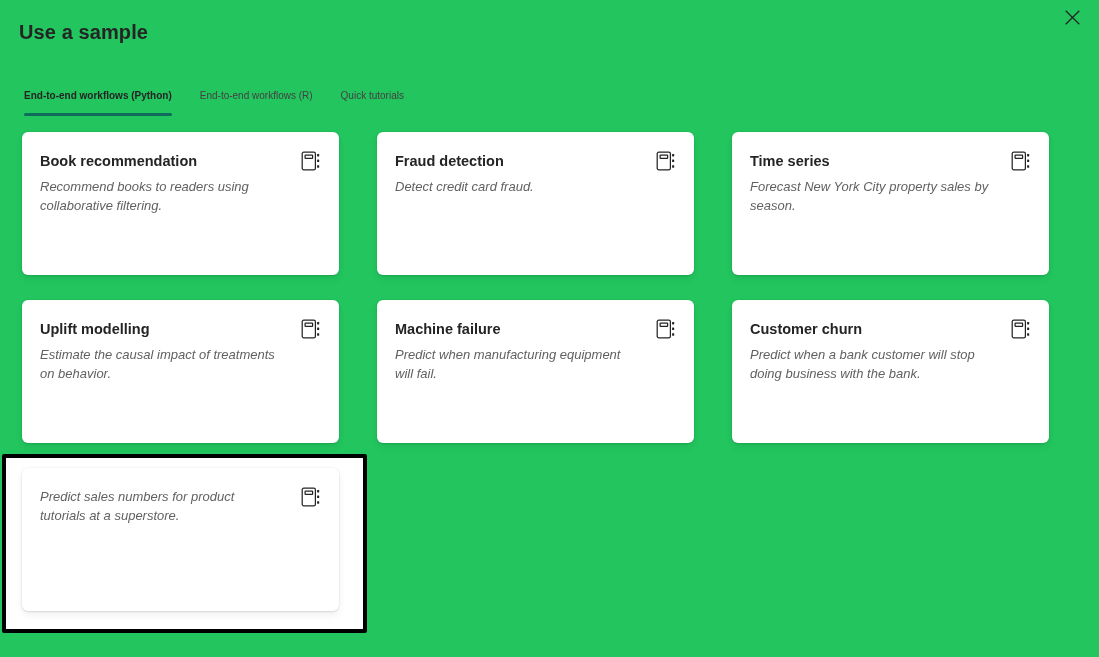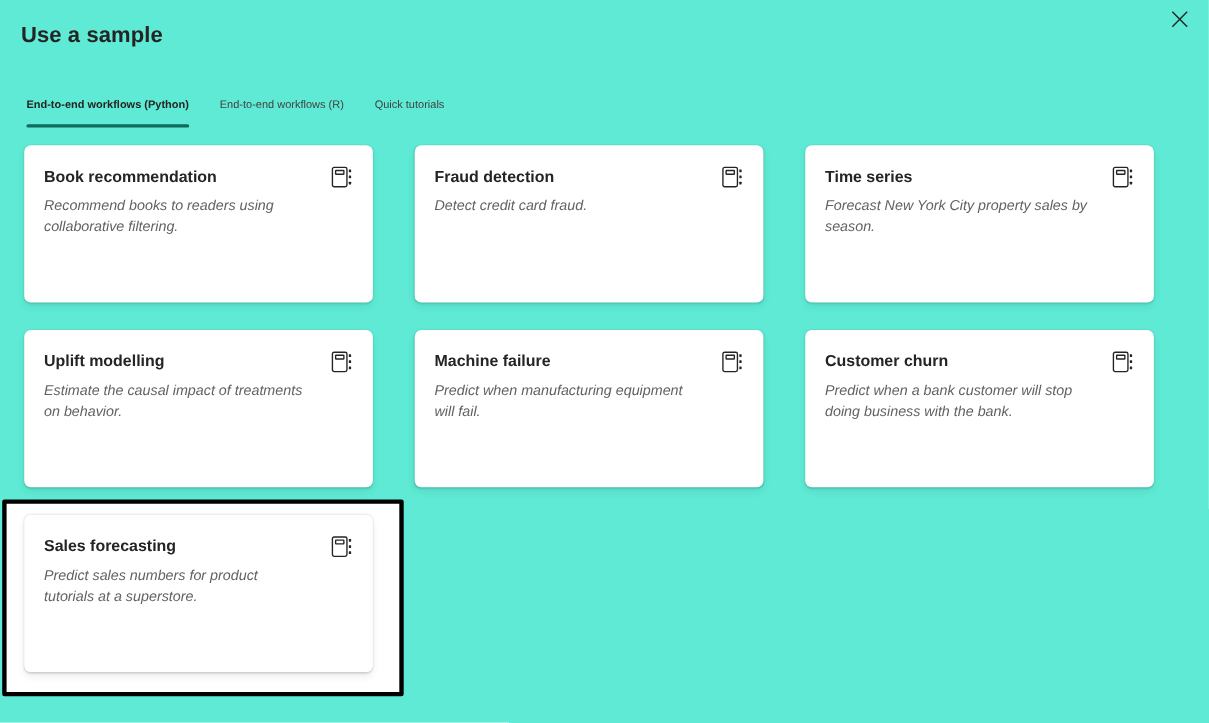--- a/index.html
+++ b/index.html
@@ -6,21 +6,21 @@
   html, body {
     margin: 0; padding: 0;
     width: 1099px; height: 657px;
     background: #ffffff;
     font-family: "Liberation Sans", sans-serif;
     -webkit-font-smoothing: antialiased;
   }
   .page {
     position: relative;
     width: 1099px; height: 657px;
-    background: #5eead4;
+    background: #22c55e;
     overflow: hidden;
   }
 
   
   .page-title {
     position: absolute;
     left: 19px; top: 8px;
     font-size: 20px;
     font-weight: 600;
     color: #242424;
@@ -238,21 +238,20 @@
               <rect x="2.2" y="2.2" width="13.2" height="17.6" rx="1.6" ry="1.6" fill="none" stroke="#242424" stroke-width="1.25"></rect>
               <rect x="5.1" y="5.0" width="7.5" height="3.4" rx="0.5" ry="0.5" fill="none" stroke="#242424" stroke-width="1.25"></rect>
               <rect x="17.1" y="4.0" width="2.1" height="2.5" rx="0.4" fill="#242424"></rect>
               <rect x="17.1" y="9.6" width="2.1" height="2.5" rx="0.4" fill="#242424"></rect>
               <rect x="17.1" y="15.2" width="2.1" height="2.5" rx="0.4" fill="#242424"></rect>
             </svg></span>
         </div>
       </div>
       <div class="card-slot focused">
         <div class="card">
-          <div class="card-title">Sales forecasting</div>
           <div class="card-desc">Predict sales numbers for product tutorials at a superstore.</div>
           <span class="notebook-icon"><svg viewBox="0 0 22 22" width="22" height="22" aria-hidden="true">
               <rect x="2.2" y="2.2" width="13.2" height="17.6" rx="1.6" ry="1.6" fill="none" stroke="#242424" stroke-width="1.25"></rect>
               <rect x="5.1" y="5.0" width="7.5" height="3.4" rx="0.5" ry="0.5" fill="none" stroke="#242424" stroke-width="1.25"></rect>
               <rect x="17.1" y="4.0" width="2.1" height="2.5" rx="0.4" fill="#242424"></rect>
               <rect x="17.1" y="9.6" width="2.1" height="2.5" rx="0.4" fill="#242424"></rect>
               <rect x="17.1" y="15.2" width="2.1" height="2.5" rx="0.4" fill="#242424"></rect>
             </svg></span>
         </div>
       </div>

